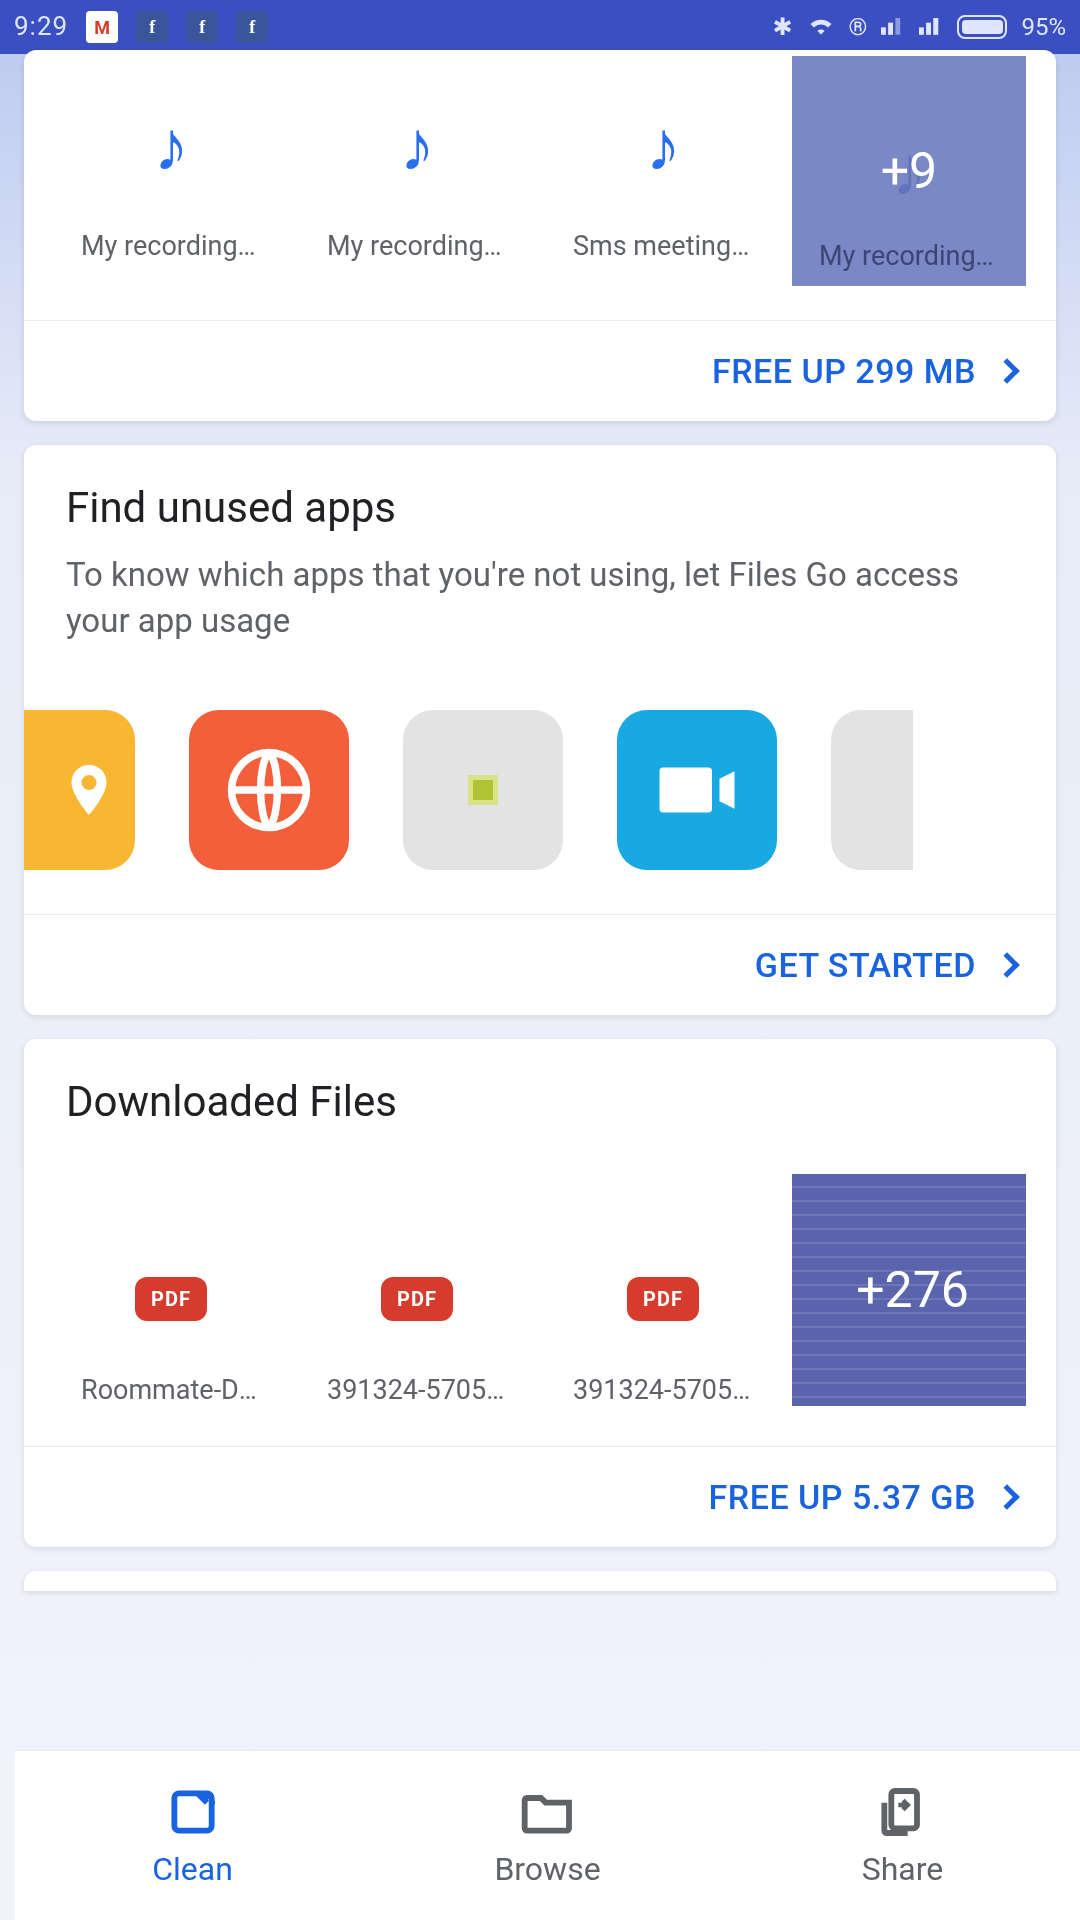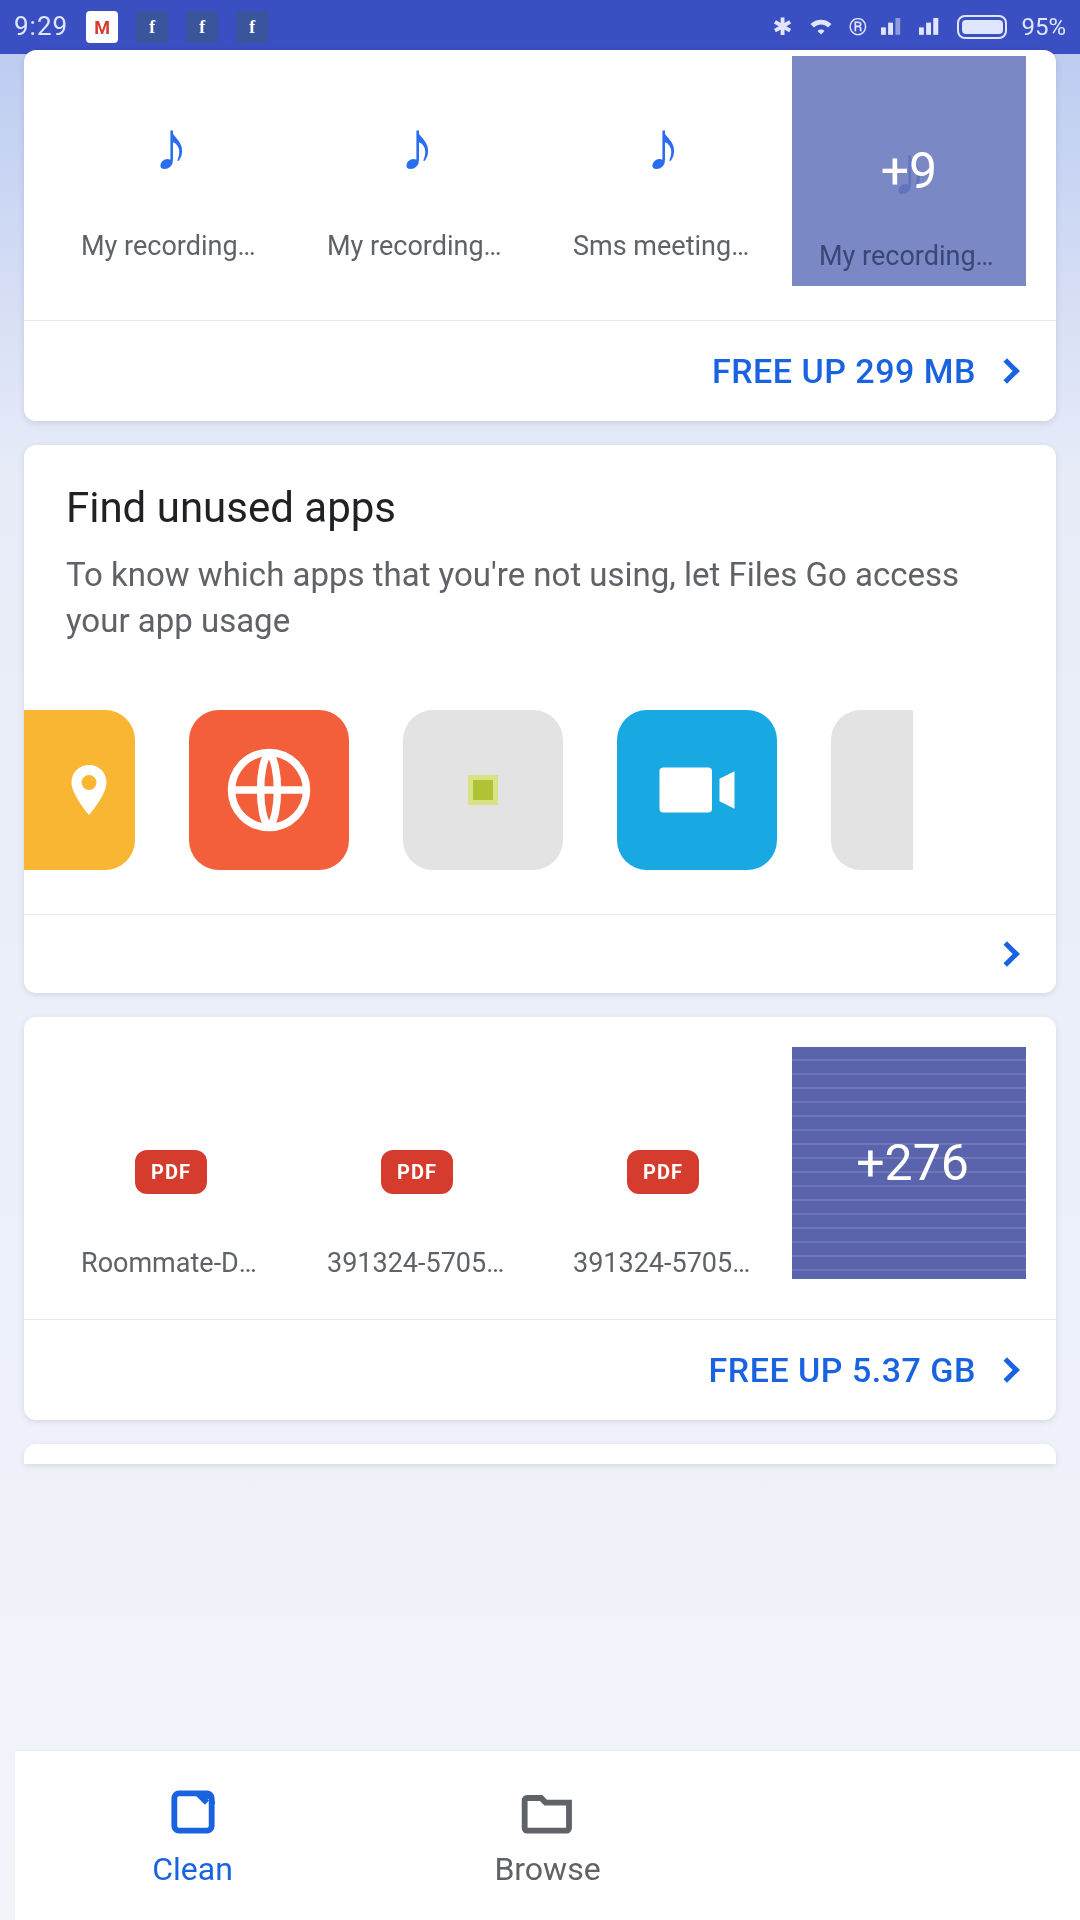--- a/index.html
+++ b/index.html
@@ -279,25 +279,29 @@
         <div class="gray-dot"></div>
       </div>
       <div class="app-icon ai-blue">
         <svg class="app-svg" viewBox="0 0 24 24">
             <path fill="#fff" d="M3 6h12a1 1 0 011 1v10a1 1 0 01-1 1H3a1 1 0 01-1-1V7a1 1 0 011-1zm15 3l4-2v10l-4-2V9z"></path>
           </svg>
       </div>
       <div class="app-icon partial-right ai-gray2"></div>
     </div>
     <div class="card-action">
+      <span>GET STARTED</span>
       <span class="chevron"></span>
     </div>
   </div>
 
   <div class="card">
+    <div class="card-header">
+      <div class="card-title">Downloaded Files</div>
+    </div>
     <div class="dl-row">
       <div class="item-cell">
         <div class="pdf-thumb">
             <span class="pdf-badge">PDF</span>
           </div>
         <div class="item-label">Roommate-Dia…</div>
       </div>
       <div class="item-cell">
         <div class="pdf-thumb">
             <span class="pdf-badge">PDF</span>
@@ -336,13 +340,22 @@
       <circle cx="20.5" cy="8" r="1" fill="#1a63e0"></circle>
     </svg>
     <span>Clean</span>
   </div>
   <div class="nav-item">
     <svg class="nav-icon" viewBox="0 0 24 24">
       <path d="M3 6h6l2 2h10v11a1 1 0 01-1 1H3a1 1 0 01-1-1V7a1 1 0 011-1z" fill="none" stroke="#5f6368" stroke-width="2.5"></path>
     </svg>
     <span>Browse</span>
   </div>
+  <div class="nav-item">
+    <svg class="nav-icon" viewBox="0 0 24 24">
+      <rect x="7" y="3" width="11" height="16" rx="1.5" fill="none" stroke="#5f6368" stroke-width="2.5"></rect>
+      <rect x="3" y="7" width="11" height="16" rx="1.5" fill="#fff" stroke="#5f6368" stroke-width="2.5" opacity=".0"></rect>
+      <path d="M4 8v12a1 1 0 001 1h9" fill="none" stroke="#5f6368" stroke-width="2.5"></path>
+      <path d="M12 7l2 2-2 2M14 9h-4" fill="none" stroke="#5f6368" stroke-width="2"></path>
+    </svg>
+    <span>Share</span>
+  </div>
 </div>
 
 </body></html>

